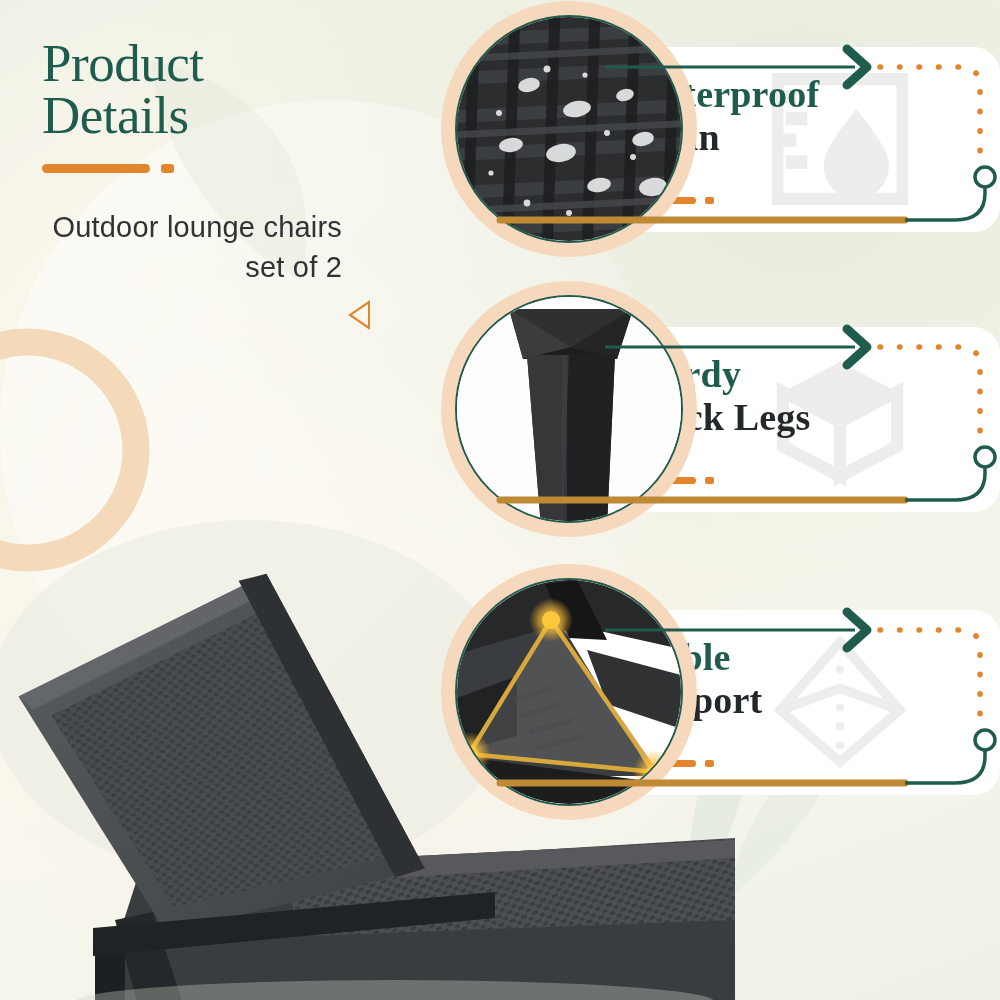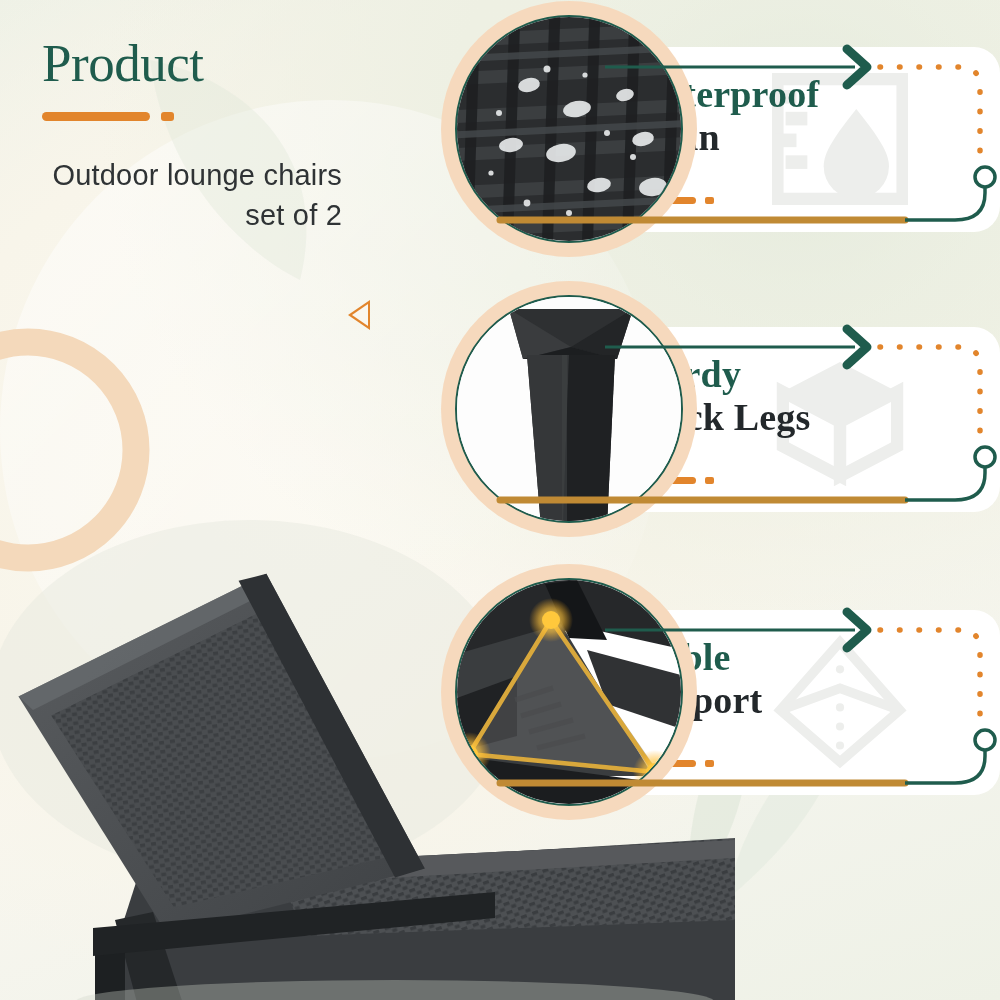--- a/index.html
+++ b/index.html
@@ -141,20 +141,21 @@
       <path d="M726 900 C 800 840, 845 770, 850 700 C 790 755, 740 825, 726 900 Z" opacity="0.55"></path>
       <path d="M620 975 C 680 930, 714 880, 722 830 C 668 872, 632 925, 620 975 Z" opacity="0.5"></path>
     </g>
 
     <ellipse cx="250" cy="700" rx="260" ry="180" fill="#e8eadf" opacity="0.5"></ellipse>
   </svg>
 
   <div class="headblock">
     <div class="title">
       <span>Product</span>
+      <span class="ln2">Details</span>
     </div>
     <div class="title-rule">
       <span class="rule-dash"></span>
       <span class="rule-dot"></span>
     </div>
     <div class="subtitle">Outdoor lounge chairs set of 2</div>
   </div>
   <div class="sub-tri"></div>
 
   <div class="feature f1">

